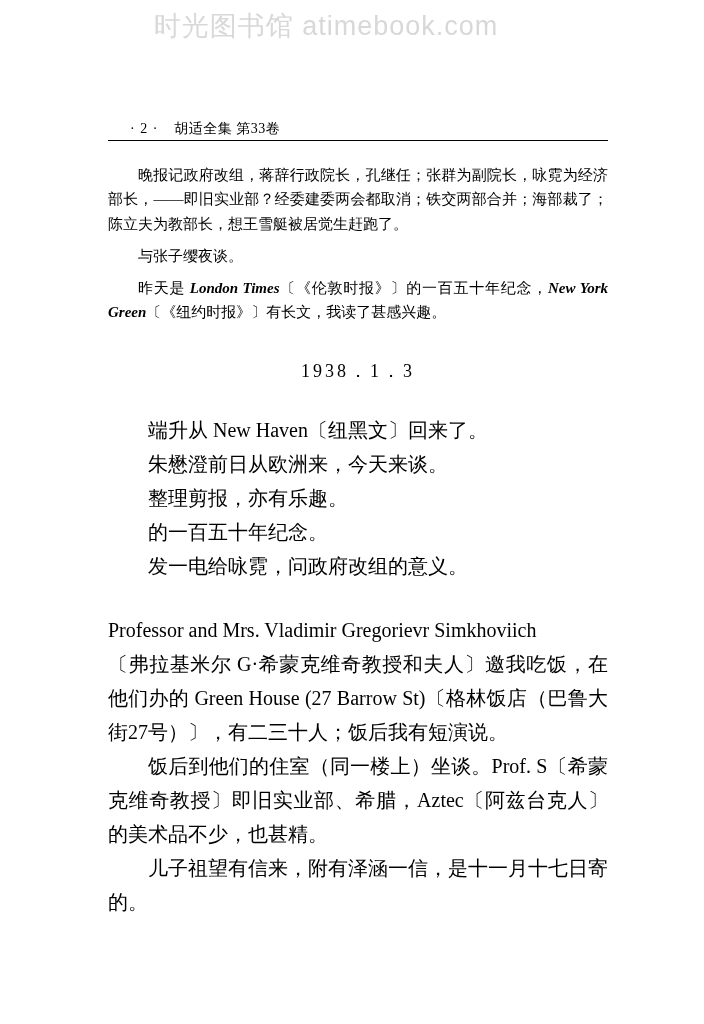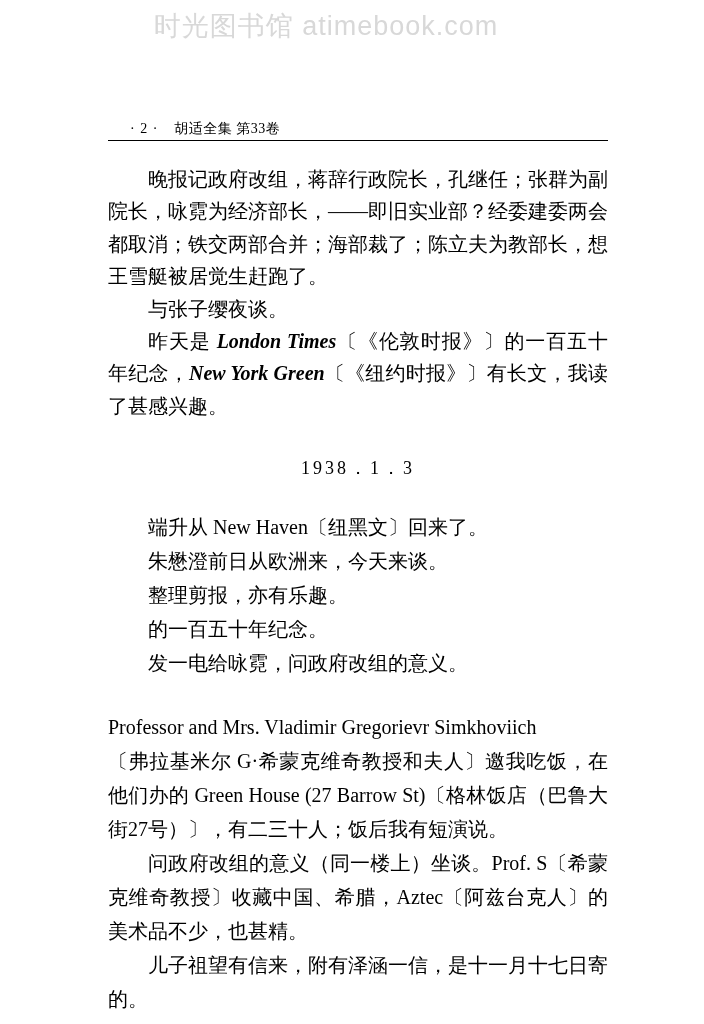--- a/index.html
+++ b/index.html
@@ -55,22 +55,22 @@
   }
 
   .rule {
     border: 0;
     border-top: 1.2px solid #000;
     margin: 0 0 22px 0;
     width: 500px;
   }
 
   p.body {
-    margin: 0 0 0 0;
-    font-size: 20px;
+    margin: 8px 0 0 0;
+    font-size: 15px;
     line-height: 1.62;
     text-align: justify;
     text-justify: inter-ideograph;
     text-indent: 2em;
   }
 
   .date-head {
     text-align: center;
     font-size: 18px;
     letter-spacing: 3px;
@@ -120,16 +120,16 @@
 
   <p class="entry">端升从 New Haven〔纽黑文〕回来了。</p>
   <p class="entry">朱懋澄前日从欧洲来，今天来谈。</p>
   <p class="entry">整理剪报，亦有乐趣。</p>
   <p class="entry">的一百五十年纪念。</p>
   <p class="entry">发一电给咏霓，问政府改组的意义。</p>
 
   <p class="entry hang" style="text-align:justify;margin-top:30px;">Professor and Mrs. Vladimir Gregorievr Simkhoviich</p>
   <p class="entry hang">〔弗拉基米尔 G·希蒙克维奇教授和夫人〕邀我吃饭，在他们办的 Green House (27 Barrow St)〔格林饭店（巴鲁大街27号）〕，有二三十人；饭后我有短演说。</p>
 
-  <p class="entry">问政府改组的意义（同一楼上）坐谈。Prof. S〔希蒙克维奇教授〕收藏中国、希腊，Aztec〔阿兹台克人〕的美术品不少，也甚精。</p>
+  <p class="entry">饭后到他们的住室（同一楼上）坐谈。Prof. S〔希蒙克维奇教授〕即旧实业部、希腊，Aztec〔阿兹台克人〕的美术品不少，也甚精。</p>
   <p class="entry">儿子祖望有信来，附有泽涵一信，是十一月十七日寄的。</p>
 
 </div>
 
 </body></html>

